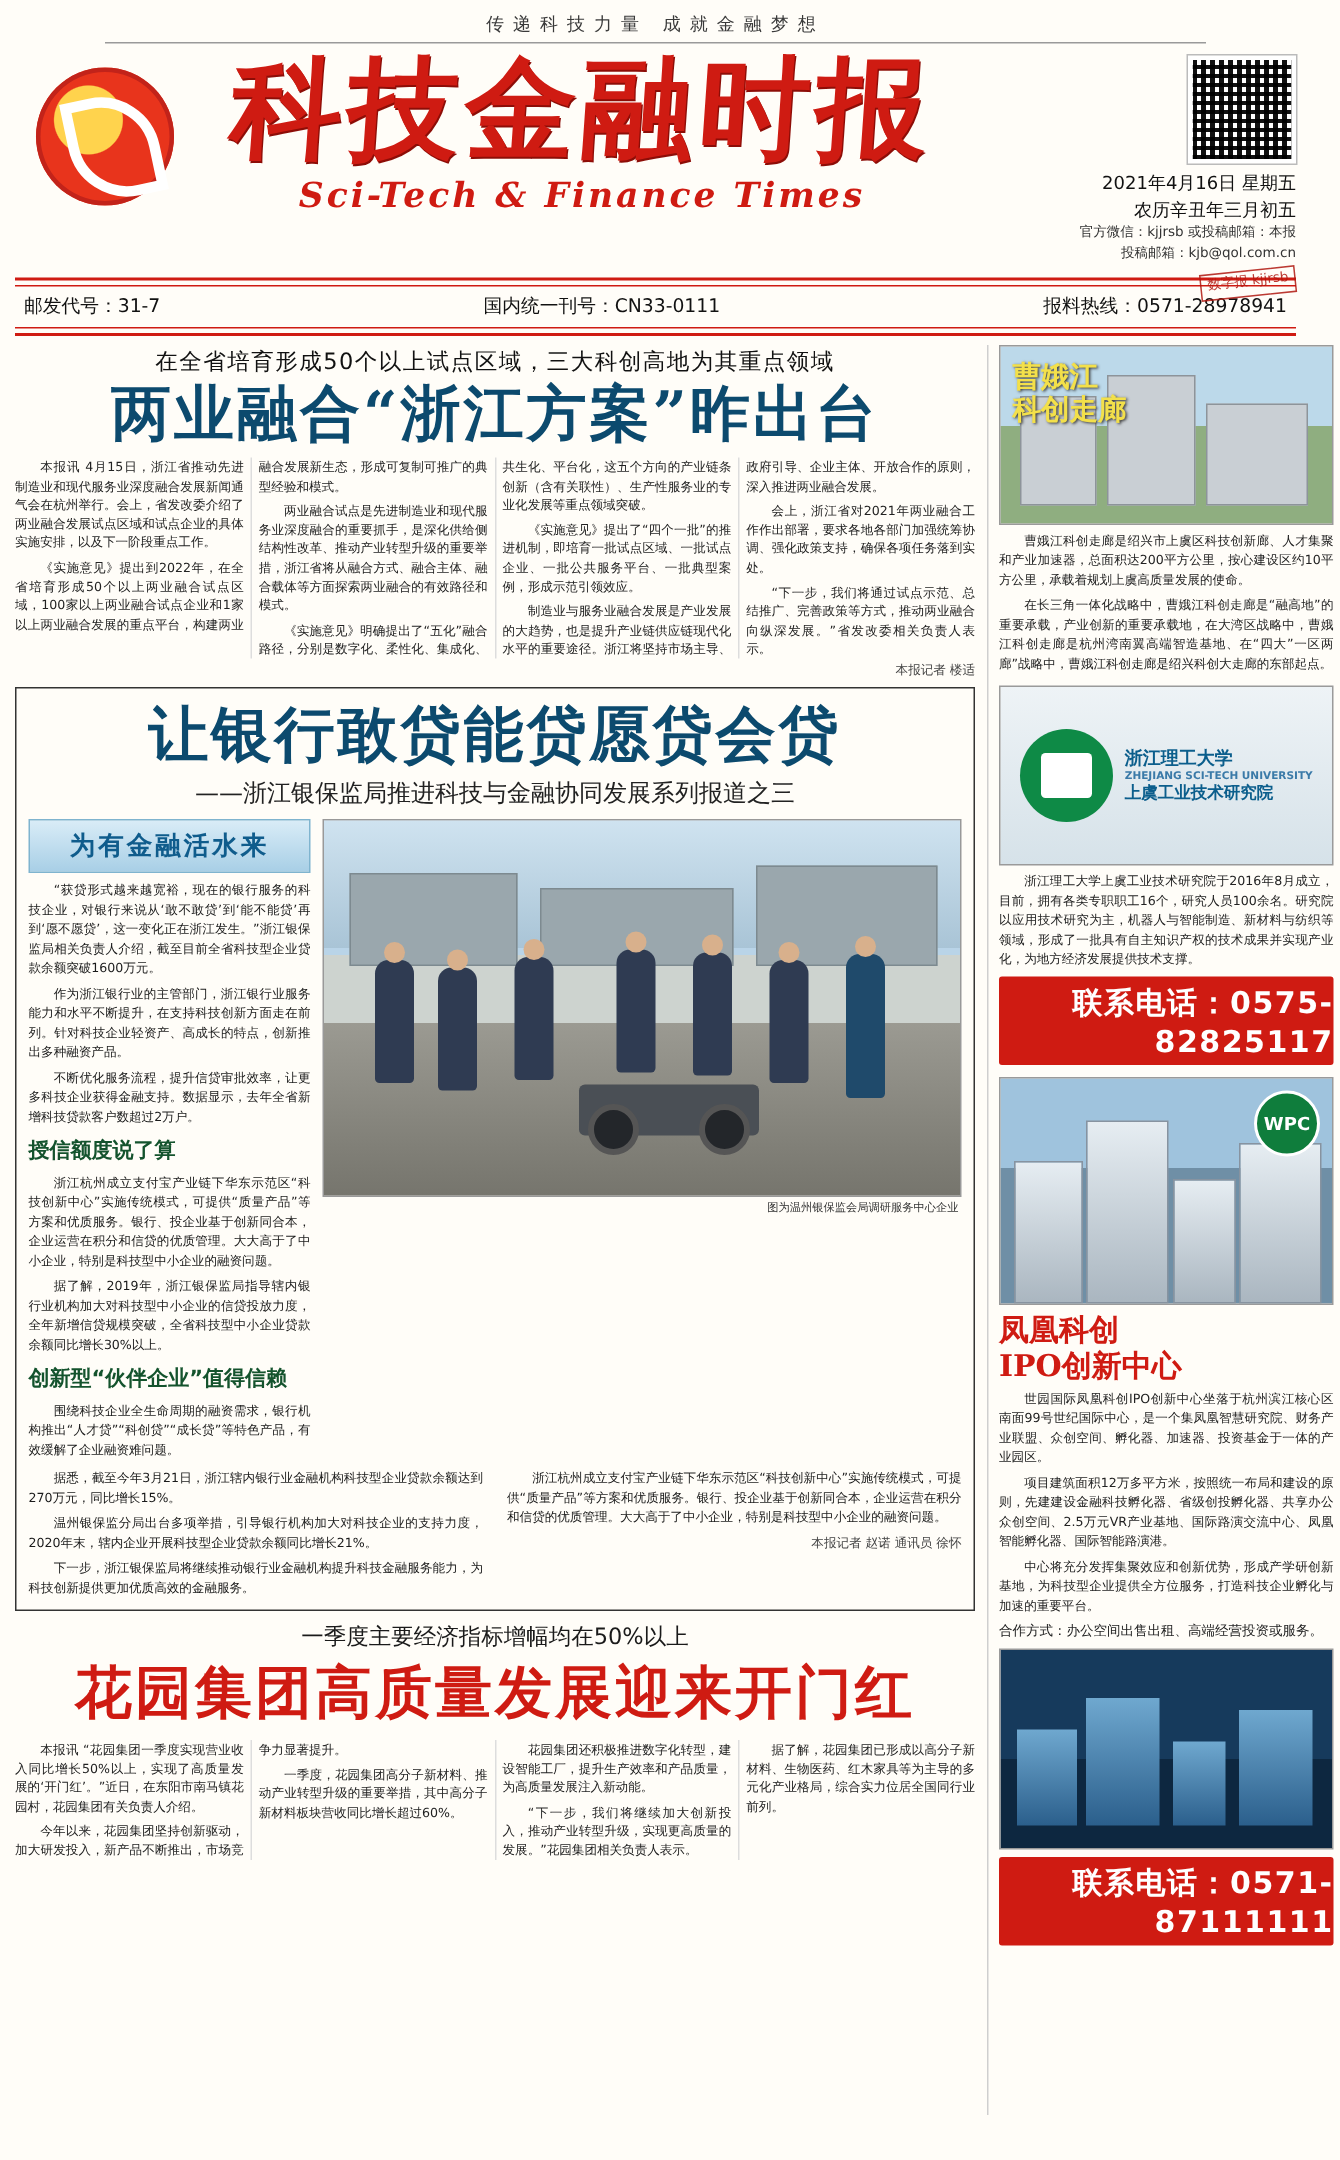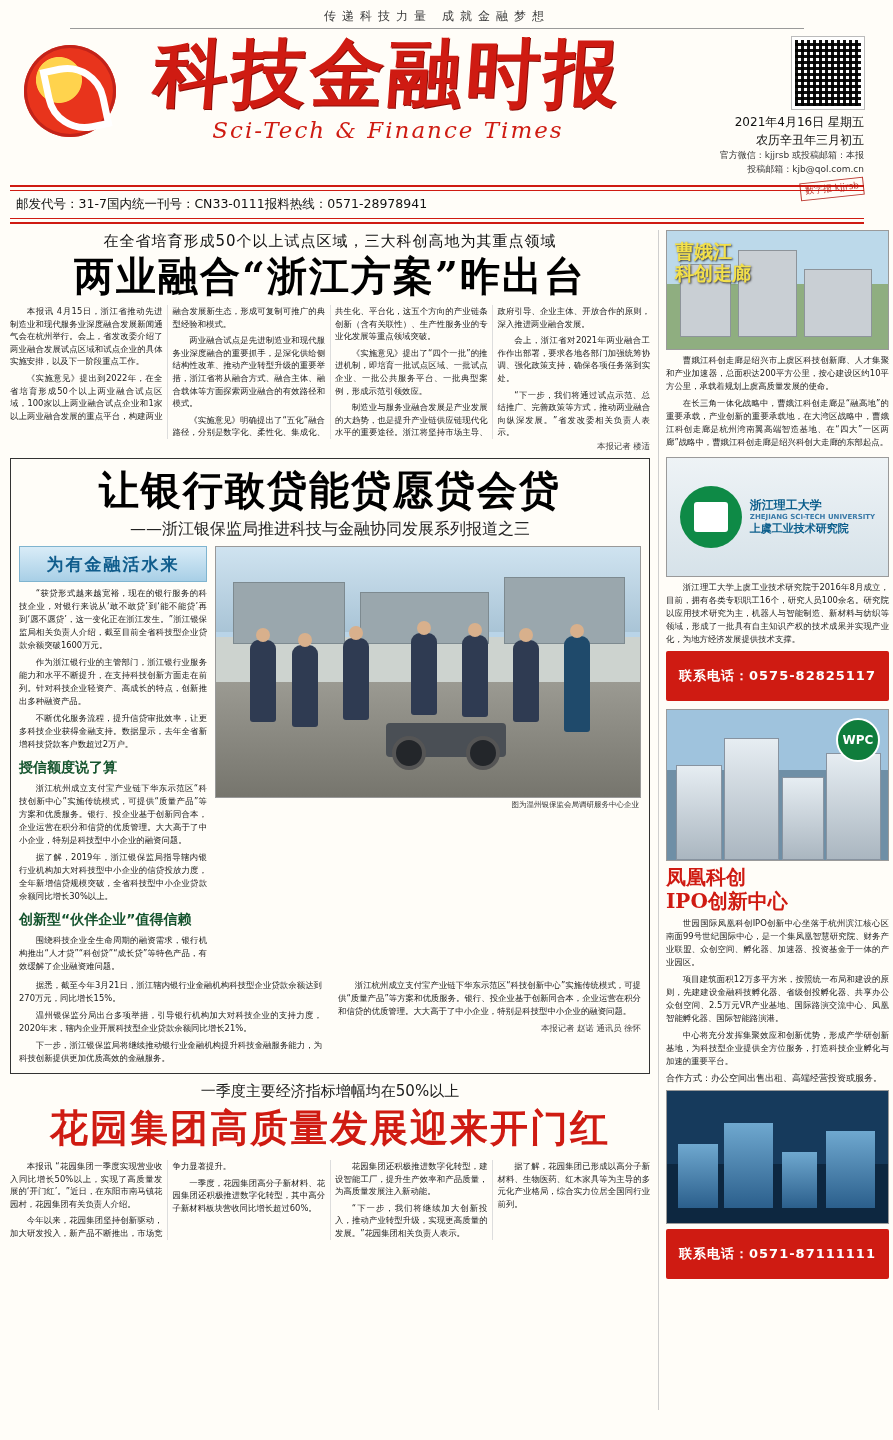--- a/index.html
+++ b/index.html
@@ -32,49 +32,49 @@
   .title-block{flex:1 1 auto;text-align:center;margin-top:2px;}
   .paper-title{
     font-family:"DejaVu Serif","Liberation Serif",serif;
     font-size:74px;font-weight:bold;color:#cf1b12;line-height:1.05;
     letter-spacing:4px;
     text-shadow:1px 1px 0 #8d0d07;
     transform:skewX(-4deg);
   }
   .paper-title-en{
     font-family:"DejaVu Serif","Liberation Serif",serif;
-    font-size:23px;color:#cf1b12;letter-spacing:2px;margin-top:4px;font-style:italic;font-weight:normal;
+    font-size:23px;color:#cf1b12;letter-spacing:2px;margin-top:4px;font-style:italic;font-weight:bold;
   }
   .mast-right{width:210px;flex:0 0 auto;padding-top:4px;text-align:right;font-size:10px;color:#222;line-height:1.5;}
   .qr{
     width:66px;height:66px;background:
       repeating-linear-gradient(90deg,#111 0 3px,#fff 3px 6px),
       repeating-linear-gradient(0deg,#111 0 3px,transparent 3px 6px);
     background-blend-mode:multiply;border:3px solid #fff;outline:1px solid #bbb;
     margin-left:auto;margin-bottom:4px;
   }
   .mast-right .date-line{font-size:12px;color:#111;}
   .mast-right .small{font-size:9px;color:#333;}
   .mast-seal{
     display:inline-block;margin-top:4px;font-size:9px;color:#b01810;
     border:1px solid #b01810;padding:1px 4px;transform:rotate(-6deg);opacity:.85;
   }
 
   .rule-double{border-top:2px solid #cf1b12;border-bottom:1px solid #cf1b12;height:3px;margin:2px 0 0 0;}
-  .infobar{display:flex;justify-content:flex-start;font-size:12.5px;padding:5px 6px 5px 6px;color:#111;}
+  .infobar{display:flex;justify-content:space-between;font-size:12.5px;padding:5px 6px 5px 6px;color:#111;}
   .rule-double2{border-top:1px solid #cf1b12;border-bottom:2px solid #cf1b12;height:3px;margin-bottom:6px;}
 
   
   .body{display:flex;gap:8px;height:1180px;}
   .left-col{width:640px;flex:0 0 auto;}
   .right-col{width:223px;flex:0 0 auto;border-left:1px solid #cfcfcf;padding-left:7px;}
 
   .kicker{text-align:center;font-size:15px;color:#111;margin:2px 0 2px 0;letter-spacing:1px;}
   .headline{
-    text-align:center;font-size:40px;font-weight:bold;color:#000000;letter-spacing:2px;
+    text-align:center;font-size:40px;font-weight:bold;color:#0c4a6e;letter-spacing:2px;
     font-family:"DejaVu Serif","Liberation Serif",serif;line-height:1.15;margin:2px 0 6px 0;
   }
   .subhead{text-align:center;font-size:16px;color:#222;margin-bottom:6px;}
 
   .cols4{column-count:4;column-gap:10px;column-rule:1px solid #ddd;font-size:8.4px;line-height:1.5;text-align:justify;color:#222;}
   .cols4 p,.cols3 p,.cols2 p{margin:0 0 4px 0;text-indent:2em;}
   .byline{text-align:right;font-size:8.4px;color:#444;margin-top:2px;}
 
   
   .story2{border:1px solid #333;padding:6px 8px 8px 8px;margin-top:6px;}
@@ -126,22 +126,22 @@
   .ad-caption{font-size:8.4px;line-height:1.55;text-align:justify;margin-top:4px;color:#222;}
   .ad-caption p{margin:0 0 4px 0;text-indent:2em;}
   .logo-card{
     height:118px;border:1px solid #9a9a9a;background:linear-gradient(180deg,#eef3f6,#d6e2e9);
     display:flex;align-items:center;justify-content:center;position:relative;
   }
   .logo-circle{width:62px;height:62px;border-radius:50%;background:#0e8a46;position:relative;}
   .logo-circle:after{content:"";position:absolute;left:14px;top:16px;width:34px;height:30px;background:#fff;border-radius:3px;}
   .logo-text{margin-left:8px;font-size:12px;color:#0b5e8c;font-weight:bold;line-height:1.3;}
   .phone-bar{
-    background:#cf1b12;color:#fff;text-align:center;font-size:13px;font-weight:bold;
-    padding:16px 0;margin-top:5px;letter-spacing:1px;border-radius:2px;
+    background:#cf1b12;color:#fff;text-align:right;font-size:20px;font-weight:bold;
+    padding:4px 0;margin-top:5px;letter-spacing:1px;border-radius:2px;
   }
   .green-badge{
     position:absolute;right:8px;top:8px;width:40px;height:40px;border-radius:50%;
     background:#0f7d3c;color:#fff;font-size:12px;font-weight:bold;display:flex;align-items:center;justify-content:center;
     border:2px solid #fff;
     text-align:right;
   }
   .ad2-photo{height:150px;border:1px solid #9a9a9a;position:relative;overflow:hidden;
     background:linear-gradient(180deg,#9fc3dd 0 40%,#6f8fa6 40% 100%);}
   .ad2-photo .sk{position:absolute;bottom:0;background:linear-gradient(180deg,#e6edf2,#aab6c0);border:1px solid #8793a0;}
@@ -251,21 +251,21 @@
             <div class="byline">本报记者 赵诺 通讯员 徐怀</div>
           </div>
         </div>
       </div>
 
       <div class="bottom-kicker">一季度主要经济指标增幅均在50%以上</div>
       <div class="bottom-head">花园集团高质量发展迎来开门红</div>
       <div class="cols4">
         <p>本报讯 “花园集团一季度实现营业收入同比增长50%以上，实现了高质量发展的‘开门红’。”近日，在东阳市南马镇花园村，花园集团有关负责人介绍。</p>
         <p>今年以来，花园集团坚持创新驱动，加大研发投入，新产品不断推出，市场竞争力显著提升。</p>
-        <p>一季度，花园集团高分子新材料、花园集团还积极推进数字化转型，其中高分子新材料板块营收同比增长超过60%。</p>
+        <p>一季度，花园集团高分子新材料、推动产业转型升级的重要举措，其中高分子新材料板块营收同比增长超过60%。</p>
         <p>花园集团还积极推进数字化转型，建设智能工厂，提升生产效率和产品质量，为高质量发展注入新动能。</p>
         <p>“下一步，我们将继续加大创新投入，推动产业转型升级，实现更高质量的发展。”花园集团相关负责人表示。</p>
         <p>据了解，花园集团已形成以高分子新材料、生物医药、红木家具等为主导的多元化产业格局，综合实力位居全国同行业前列。</p>
       </div>
     </div>
 
     <div class="right-col">
 
       <div class="ad">
         <div class="ad-photo">

